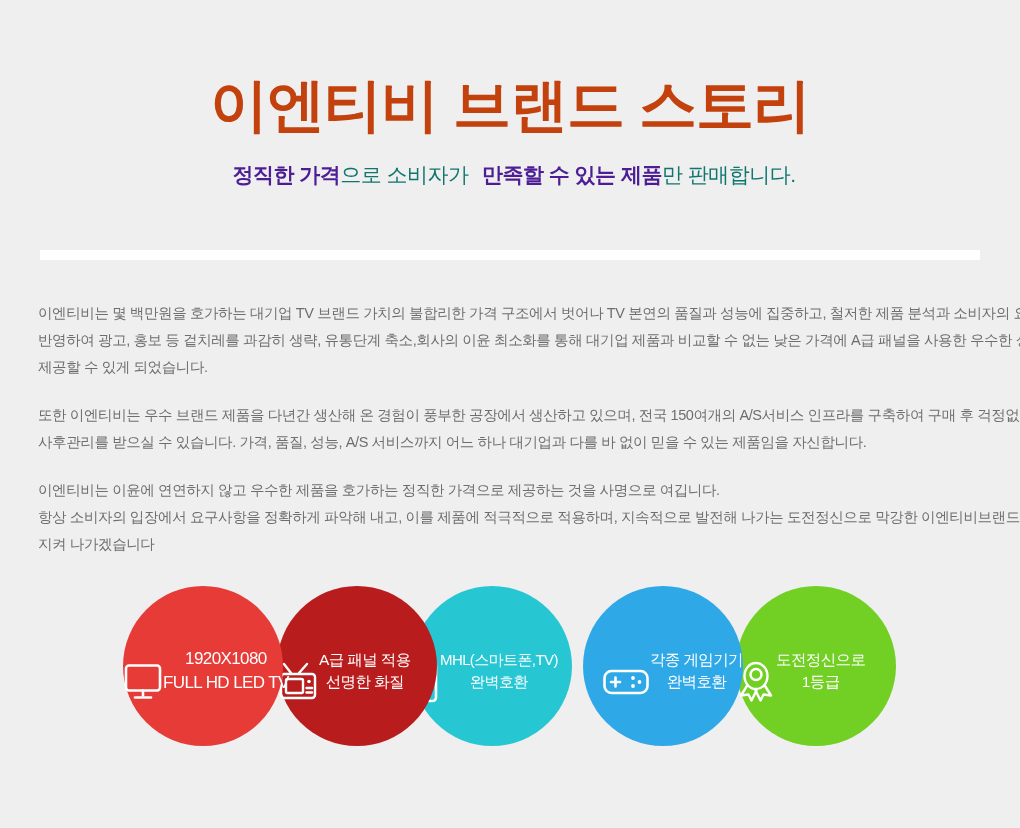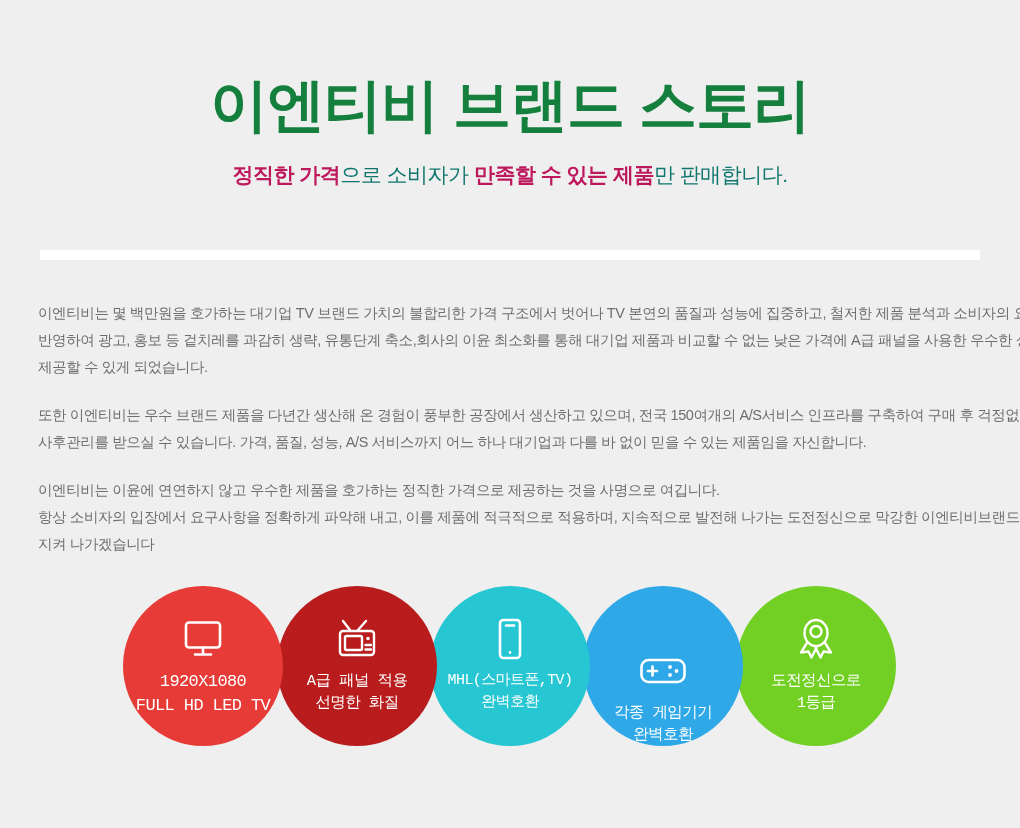--- a/index.html
+++ b/index.html
@@ -26,34 +26,34 @@
     width: 1020px;
     text-align: center;
   }
 
   .hero-title {
     margin-top: 72px;
     font-size: 58px;
     line-height: 66px;
     font-weight: bold;
     letter-spacing: -1px;
-    color: #15803d;
+    color: #c2410c;
     white-space: nowrap;
   }
 
   .hero-subtitle {
     margin-top: 22px;
     font-size: 21px;
     line-height: 30px;
     font-weight: bold;
     color: #4a4a4a;
     letter-spacing: -0.5px;
     white-space: nowrap;
   }
-  .hero-subtitle .accent { color: #be185d; }
+  .hero-subtitle .accent { color: #4c1d95; margin-left: 8px; }
   .hero-subtitle .plain  { color: #0f766e; font-weight: normal; }
 
   
   .divider {
     position: absolute;
     top: 250px;
     left: 40px;
     width: 940px;
     height: 10px;
     background: #ffffff;
@@ -88,29 +88,27 @@
 
   .circle {
     position: absolute;
     top: 0;
     width: 160px;
     height: 160px;
     border-radius: 50%;
     color: #ffffff;
     text-align: center;
     display: flex;
-    flex-direction: column;
     align-items: center;
     justify-content: flex-start;
-    font-family: Liberation Mono, monospace;
   }
 
   .circle-0 { left: 123px;  background: #e63b36; z-index: 5; }
   .circle-1 { left: 277px;  background: #b91c1c; z-index: 4; }
-  .circle-2 { left: 430px;  background: #26c6d3; z-index: 3; }
+  .circle-2 { left: 412px;  background: #26c6d3; z-index: 3; }
   .circle-3 { left: 583px;  background: #2fa8e8; z-index: 2; justify-content: flex-end; }
   .circle-4 { left: 736px;  background: #72cf23; z-index: 1; }
 
   .circle-icon {
     margin-top: 32px;
     height: 42px;
     display: flex;
     align-items: center;
     justify-content: center;
   }

